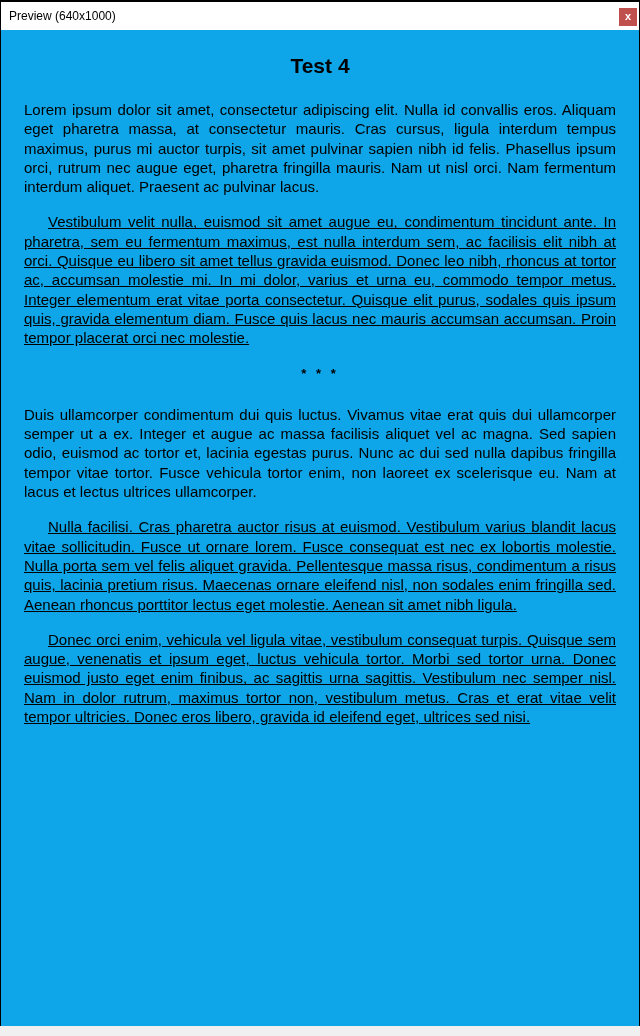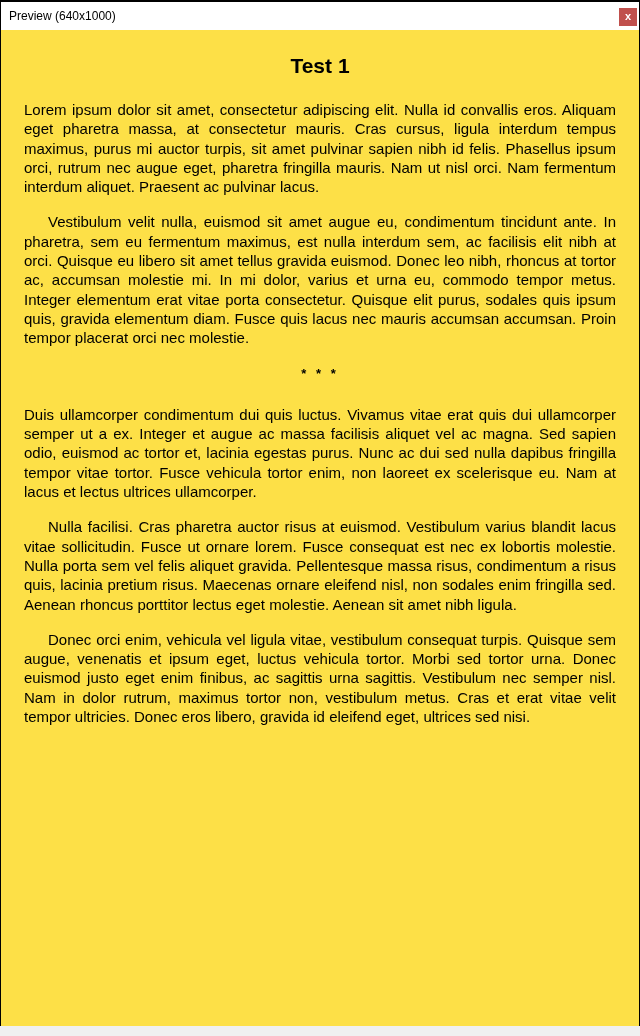--- a/index.html
+++ b/index.html
@@ -19,21 +19,21 @@
   }
   .window {
     position: absolute;
     top: 0;
     left: 0;
     width: 638px;
     height: 1024px;
     border-top: 2px solid #000000;
     border-left: 1px solid #000000;
     border-right: 1px solid #000000;
-    background: #fde047;
+    background: #0ea5e9;
     overflow: hidden;
   }
   .titlebar {
     position: relative;
     height: 28px;
     background: #ffffff;
   }
   .titlebar .title {
     position: absolute;
     left: 8px;
@@ -70,20 +70,21 @@
     font-weight: bold;
     text-align: center;
     margin: 25px 0 24px 0;
   }
   .section p {
     margin: 16px;
     padding: 0;
   }
   .section p + p {
     text-indent: 24px;
+    text-decoration: underline;
   }
   .separator {
     text-align: center;
     font-weight: bold;
     font-size: 13px;
     letter-spacing: 3px;
     margin: 10px 0 22px 0;
   }
   .bottom-strip {
     position: absolute;
@@ -101,21 +102,21 @@
 
   <div class="window">
 
     <div class="titlebar">
       <span class="title">Preview (640x1000)</span>
       <span class="close-btn">x</span>
     </div>
 
     <div class="content">
 
-      <div class="doc-heading">Test 1</div>
+      <div class="doc-heading">Test 4</div>
 
       <div class="section">
         <p>Lorem ipsum dolor sit amet, consectetur adipiscing elit. Nulla id convallis eros. Aliquam eget pharetra massa, at consectetur mauris. Cras cursus, ligula interdum tempus maximus, purus mi auctor turpis, sit amet pulvinar sapien nibh id felis. Phasellus ipsum orci, rutrum nec augue eget, pharetra fringilla mauris. Nam ut nisl orci. Nam fermentum interdum aliquet. Praesent ac pulvinar lacus.</p>
         <p>Vestibulum velit nulla, euismod sit amet augue eu, condimentum tincidunt ante. In pharetra, sem eu fermentum maximus, est nulla interdum sem, ac facilisis elit nibh at orci. Quisque eu libero sit amet tellus gravida euismod. Donec leo nibh, rhoncus at tortor ac, accumsan molestie mi. In mi dolor, varius et urna eu, commodo tempor metus. Integer elementum erat vitae porta consectetur. Quisque elit purus, sodales quis ipsum quis, gravida elementum diam. Fusce quis lacus nec mauris accumsan accumsan. Proin tempor placerat orci nec molestie.</p>
       </div>
 
       <div class="separator">* * *</div>
 
       <div class="section">
         <p>Duis ullamcorper condimentum dui quis luctus. Vivamus vitae erat quis dui ullamcorper semper ut a ex. Integer et augue ac massa facilisis aliquet vel ac magna. Sed sapien odio, euismod ac tortor et, lacinia egestas purus. Nunc ac dui sed nulla dapibus fringilla tempor vitae tortor. Fusce vehicula tortor enim, non laoreet ex scelerisque eu. Nam at lacus et lectus ultrices ullamcorper.</p>

